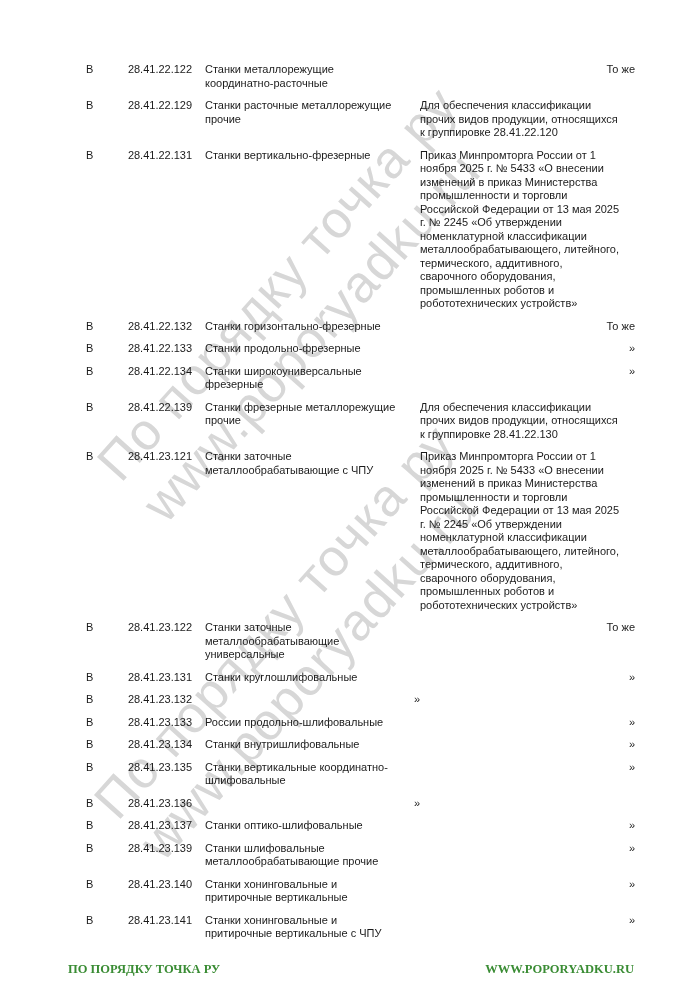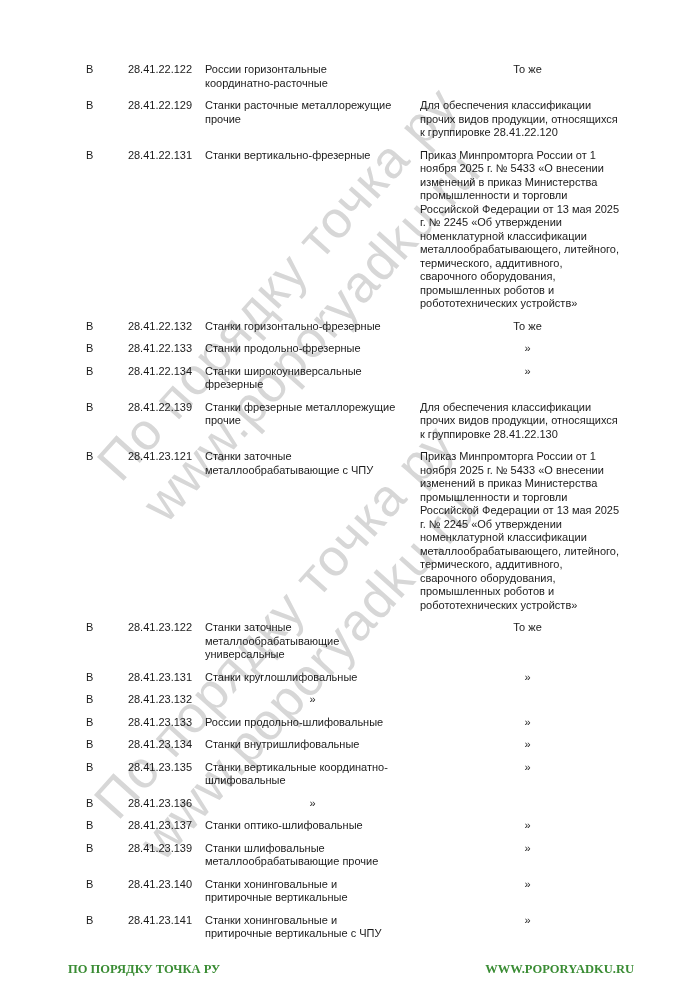--- a/index.html
+++ b/index.html
@@ -40,21 +40,21 @@
   }
   .row {
     display: flex;
     align-items: flex-start;
     margin-bottom: 9px;
   }
   .cell-mark { width: 29px; flex: 0 0 29px; }
   .cell-code { width: 90px; flex: 0 0 90px; text-align: center; }
   .cell-name { width: 215px; flex: 0 0 215px; white-space: pre-line; }
   .cell-note { width: 215px; flex: 0 0 215px; white-space: pre-line; }
-  .cell-note.center { text-align: center; }
+  .cell-note.center { text-align: right; }
   
   .footer {
     position: absolute;
     top: 962px; left: 0;
     width: 700px;
     box-sizing: border-box;
     padding: 0 66px 0 68px;
     display: flex;
     justify-content: space-between;
     align-items: baseline;
@@ -78,21 +78,21 @@
   <div class="wm wm2">
     <div>По порядку точка ру</div>
     <div>www.poporyadku.ru</div>
   </div>
 
   <div class="content">
 
       <div class="row">
         <div class="cell-mark">В</div>
         <div class="cell-code">28.41.22.122</div>
-        <div class="cell-name">России горизонтальные
+        <div class="cell-name">Станки металлорежущие
 координатно-расточные</div>
         <div class="cell-note center">То же</div>
       </div>
 
       <div class="row">
         <div class="cell-mark">В</div>
         <div class="cell-code">28.41.22.129</div>
         <div class="cell-name">Станки расточные металлорежущие
 прочие</div>
         <div class="cell-note">Для обеспечения классификации

